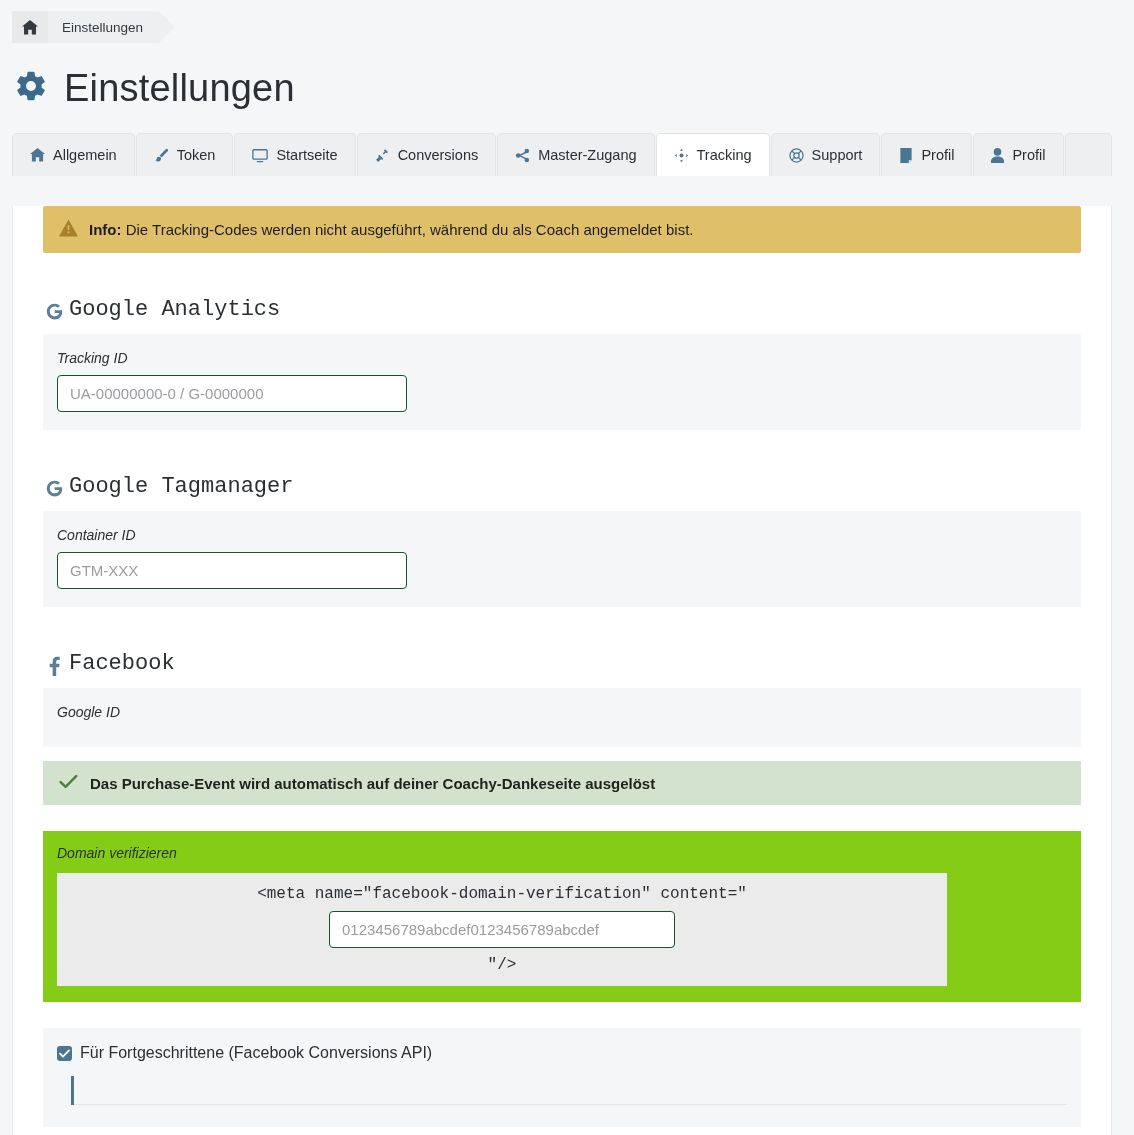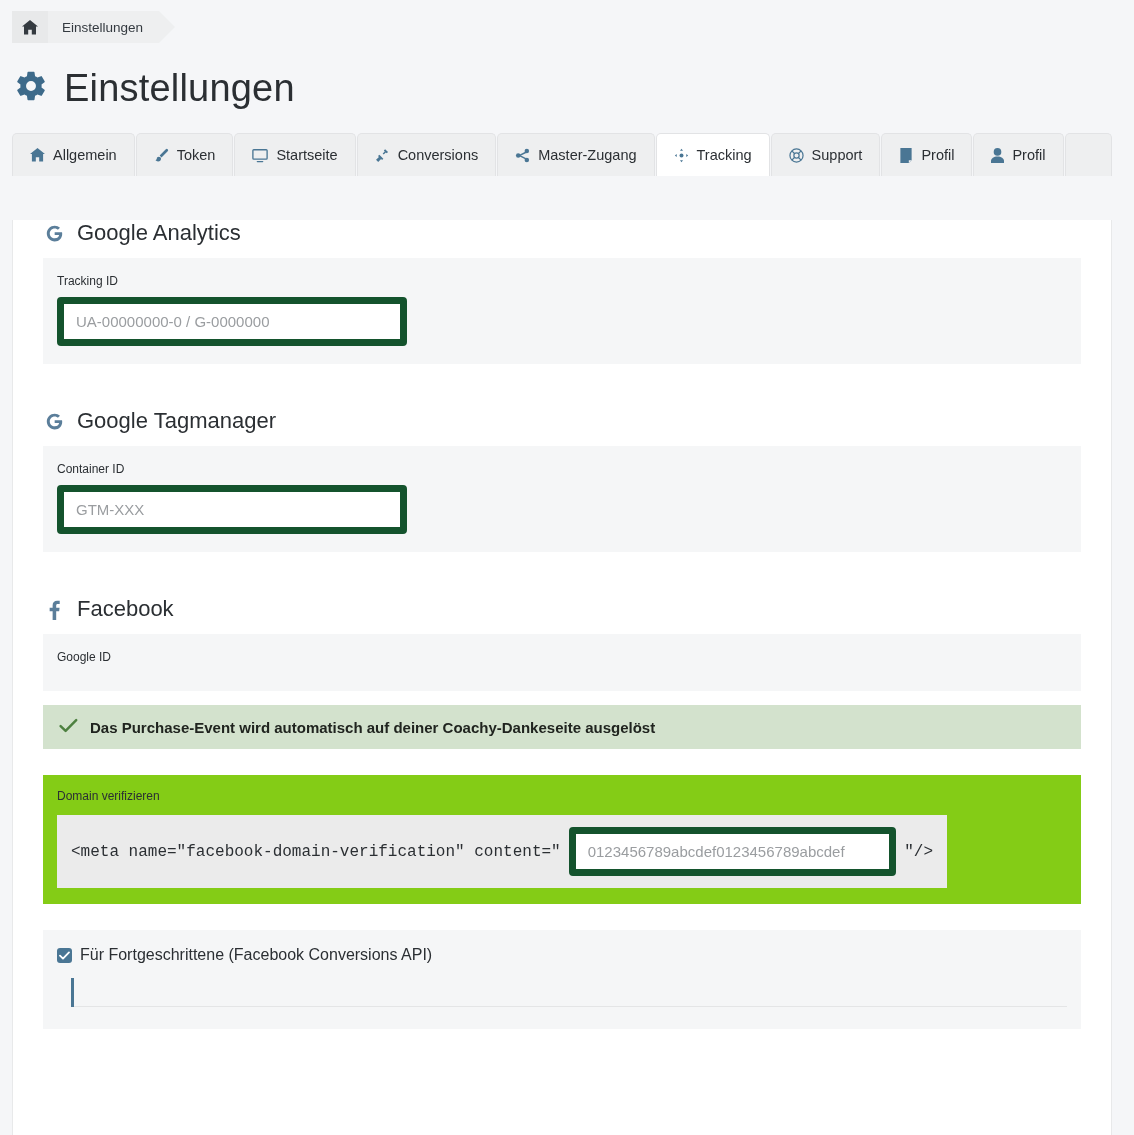--- a/index.html
+++ b/index.html
@@ -113,48 +113,50 @@
     display: flex; align-items: center; gap: 11px;
     font-size: 15px;
     color: #1b1d1f;
     border-radius: 2px;
   }
   .banner .warn { color: #a8802c; display: block; }
   .banner b { font-weight: 700; }
 
   
   .sec-head {
-    display: flex; align-items: center; gap: 12px;
+    display: flex; align-items: flex-end; gap: 4px;
     margin: 44px 0 12px 30px;
     font-size: 22px;
     font-weight: 400;
     color: #2b2f33;
+    font-family: Liberation Mono, monospace;
   }
   .sec-head .brandicon {
     width: 22px; display: flex; align-items: center; justify-content: center;
     font-size: 22px; font-weight: 700; color: #5b7e9a;
   }
 
   
   .fieldgroup {
     background: #f5f6f7;
     margin: 0 30px;
     padding: 16px 14px 18px 14px;
   }
   .fieldlabel {
-    font-size: 12px;
+    font-size: 14px;
     color: #2b2f33;
     margin-bottom: 9px;
+    font-style: italic;
   }
   input[type="text"] {
     font-family: "Liberation Sans", sans-serif;
     font-size: 15px;
     color: #2b2f33;
     background: #fff;
-    border: 7px solid #14532d;
+    border: 1px solid #14532d;
     border-radius: 4px;
     padding: 9px 12px;
     outline: none;
   }
   input[type="text"]::placeholder { color: #9a9da0; }
   .in-w350 { width: 350px; }
 
   
   .successnote {
     margin: 14px 30px 0 30px;
@@ -173,20 +175,21 @@
     background: #84cc16;
     padding: 14px 14px 16px 14px;
   }
   .domainblock .fieldlabel { margin-bottom: 12px; }
   .metarow {
     background: #ebebeb;
     display: flex; align-items: center;
     padding: 12px 14px;
     gap: 8px;
     width: 890px;
+    flex-direction: column;
   }
   .metacode {
     font-family: "Liberation Mono", monospace;
     font-size: 16px;
     color: #2b2f33;
     white-space: pre;
   }
   .metarow input[type="text"] { width: 346px; }
 
   
@@ -363,20 +366,31 @@
         </svg>
     </span>
     <span>Profil</span>
   </div>
 
   <div class="tab filler"></div>
 </div>
 
 <main class="card">
 
+  <div class="banner">
+    <span class="warn">
+      <svg width="19" height="18" viewBox="0 0 20 18" fill="currentColor">
+        <path d="M10 0 20 18H0L10 0z"></path>
+        <path d="M9.1 6h1.8l-.25 5.2h-1.3L9.1 6zM10 12.4a1 1 0 1 1 0 2 1 1 0 0 1 0-2z" fill="#dfc069"></path>
+      </svg>
+    </span>
+    <span>
+      <b>Info:</b><span> Die Tracking-Codes werden nicht ausgeführt, während du als Coach angemeldet bist.</span>
+    </span>
+  </div>
 
   <h2 class="sec-head">
     <span class="brandicon">
       <svg width="21" height="21" viewBox="0 0 24 24" fill="currentColor">
         <path d="M12.2 10.5v3.1h5.1c-.2 1.3-1.6 3.9-5.1 3.9-3.1 0-5.6-2.5-5.6-5.6S9.1 6.3 12.2 6.3c1.7 0 2.9.7 3.6 1.4l2.5-2.4C16.7 3.8 14.6 3 12.2 3 7.2 3 3.2 7 3.2 12s4 9 9 9c5.2 0 8.6-3.6 8.6-8.8 0-.6-.1-1.1-.2-1.6h-8.4z"></path>
       </svg>
     </span>
     <span>Google Analytics</span>
   </h2>
   <div class="fieldgroup">

